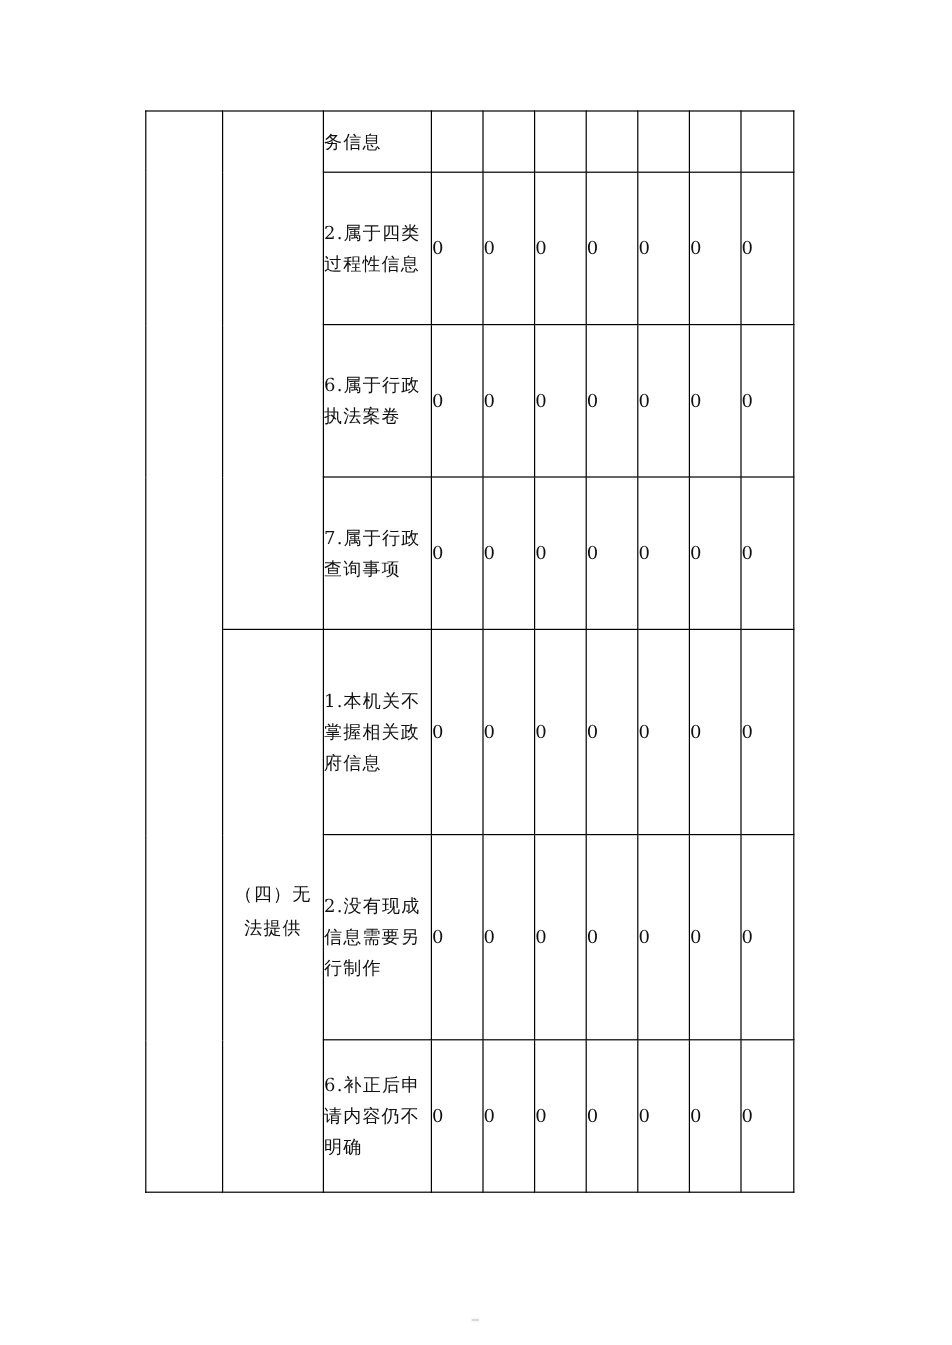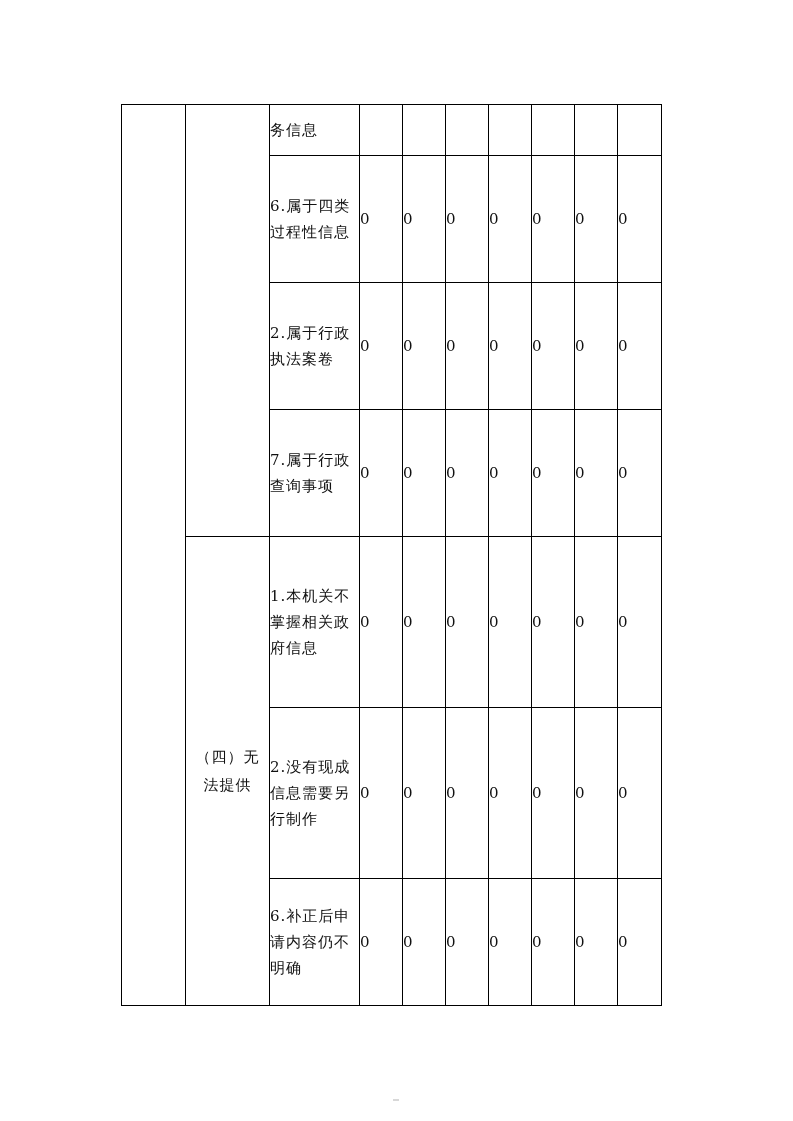--- a/index.html
+++ b/index.html
@@ -19,21 +19,21 @@
     position: absolute;
     left: 0;
     top: 0;
     width: 793px;
     height: 1121px;
     background: #ffffff;
   }
   #table-wrap {
     position: absolute;
     left: 121px;
-    top: 104px;
+    top: 92px;
     width: 540px;
   }
   table.doc-table {
     border-collapse: collapse;
     width: 540px;
     table-layout: fixed;
   }
   table.doc-table td {
     border: 1px solid #000000;
     padding: 0;
@@ -119,34 +119,34 @@
           <td class="num-cell"></td>
           <td class="num-cell"></td>
           <td class="num-cell"></td>
           <td class="num-cell"></td>
           <td class="num-cell"></td>
           <td class="num-cell"></td>
         </tr>
 
         <tr>
           <td class="label-cell" style="height:126px;">
-            <span class="label-text">6.属于四类过程性信息</span>
-          </td>
-          <td class="num-cell">0</td>
-          <td class="num-cell">0</td>
-          <td class="num-cell">0</td>
-          <td class="num-cell">0</td>
-          <td class="num-cell">0</td>
-          <td class="num-cell">0</td>
-          <td class="num-cell">0</td>
-        </tr>
-
-        <tr>
-          <td class="label-cell" style="height:126px;">
-            <span class="label-text">2.属于行政执法案卷</span>
+            <span class="label-text">2.属于四类过程性信息</span>
+          </td>
+          <td class="num-cell">0</td>
+          <td class="num-cell">0</td>
+          <td class="num-cell">0</td>
+          <td class="num-cell">0</td>
+          <td class="num-cell">0</td>
+          <td class="num-cell">0</td>
+          <td class="num-cell">0</td>
+        </tr>
+
+        <tr>
+          <td class="label-cell" style="height:126px;">
+            <span class="label-text">6.属于行政执法案卷</span>
           </td>
           <td class="num-cell">0</td>
           <td class="num-cell">0</td>
           <td class="num-cell">0</td>
           <td class="num-cell">0</td>
           <td class="num-cell">0</td>
           <td class="num-cell">0</td>
           <td class="num-cell">0</td>
         </tr>
 

